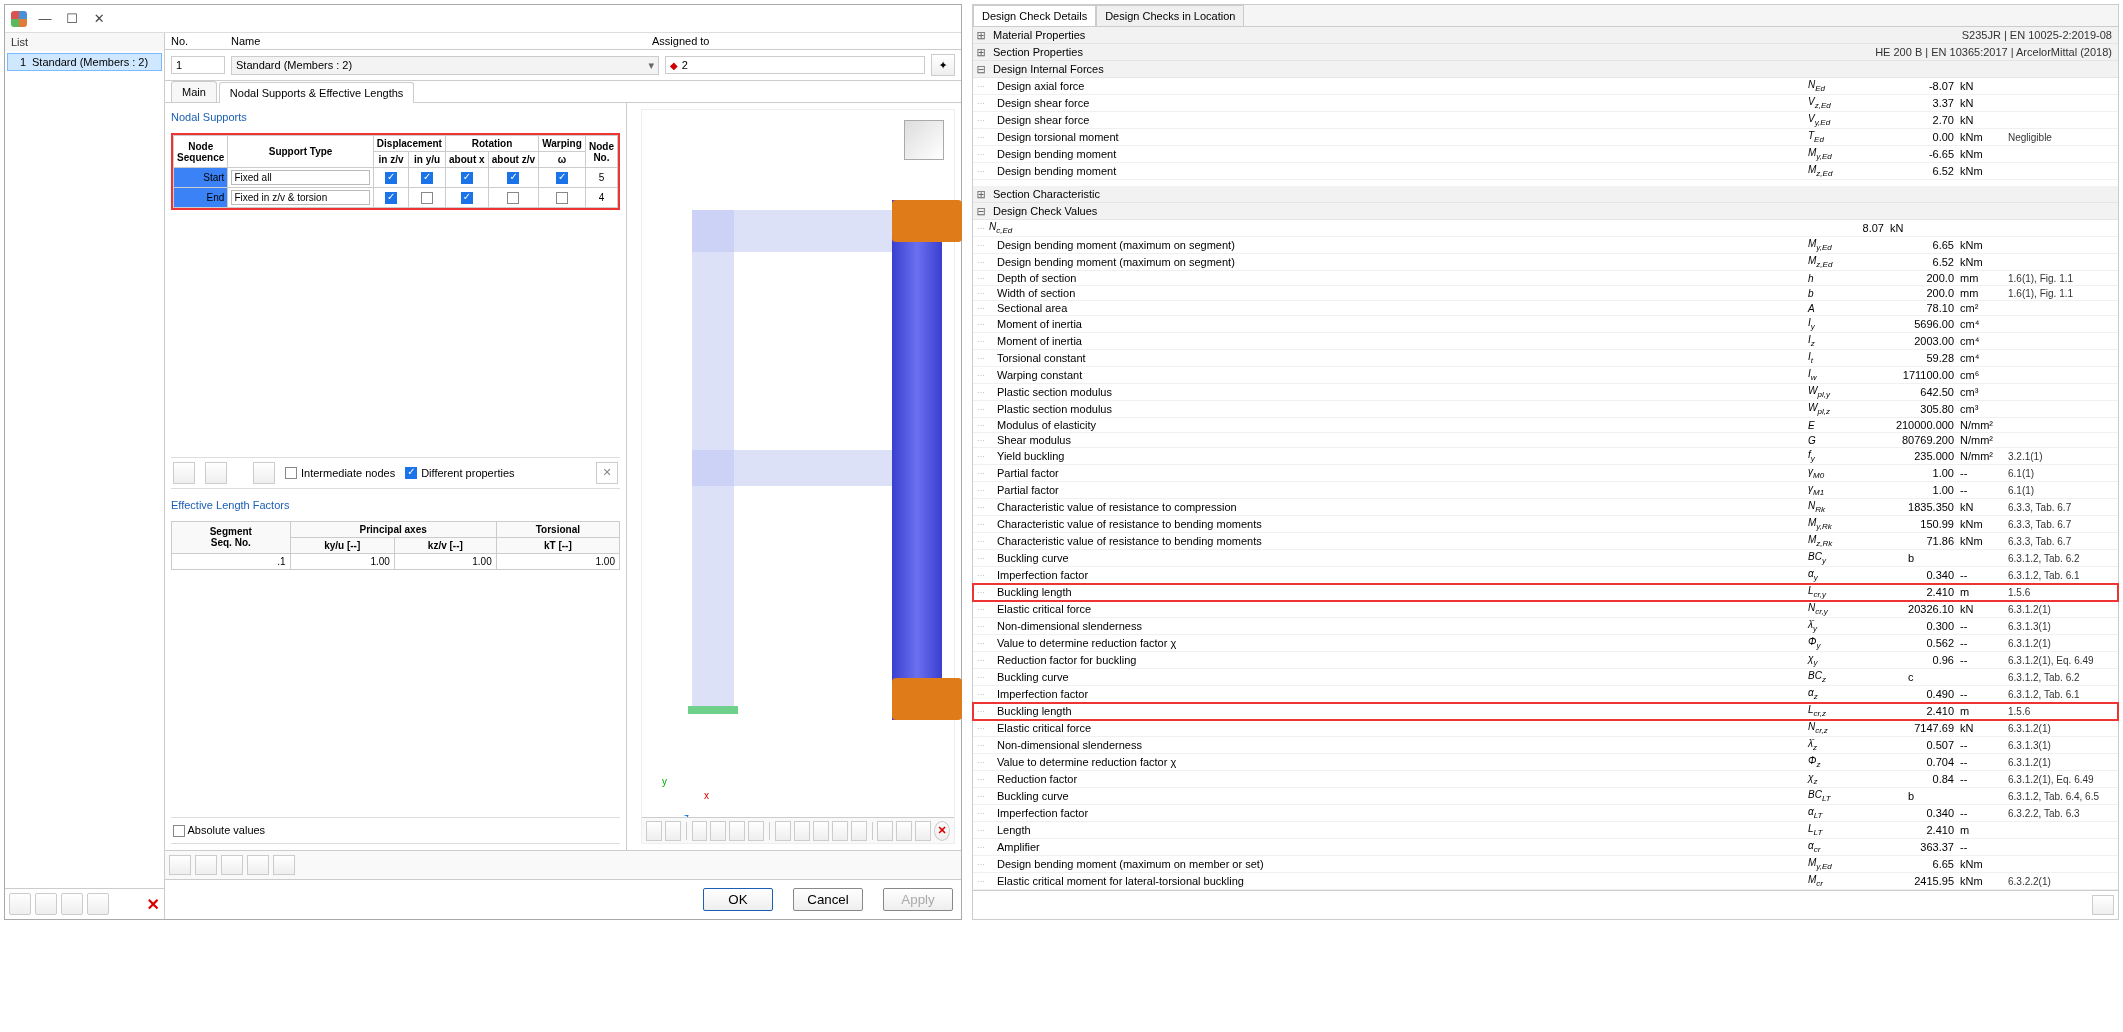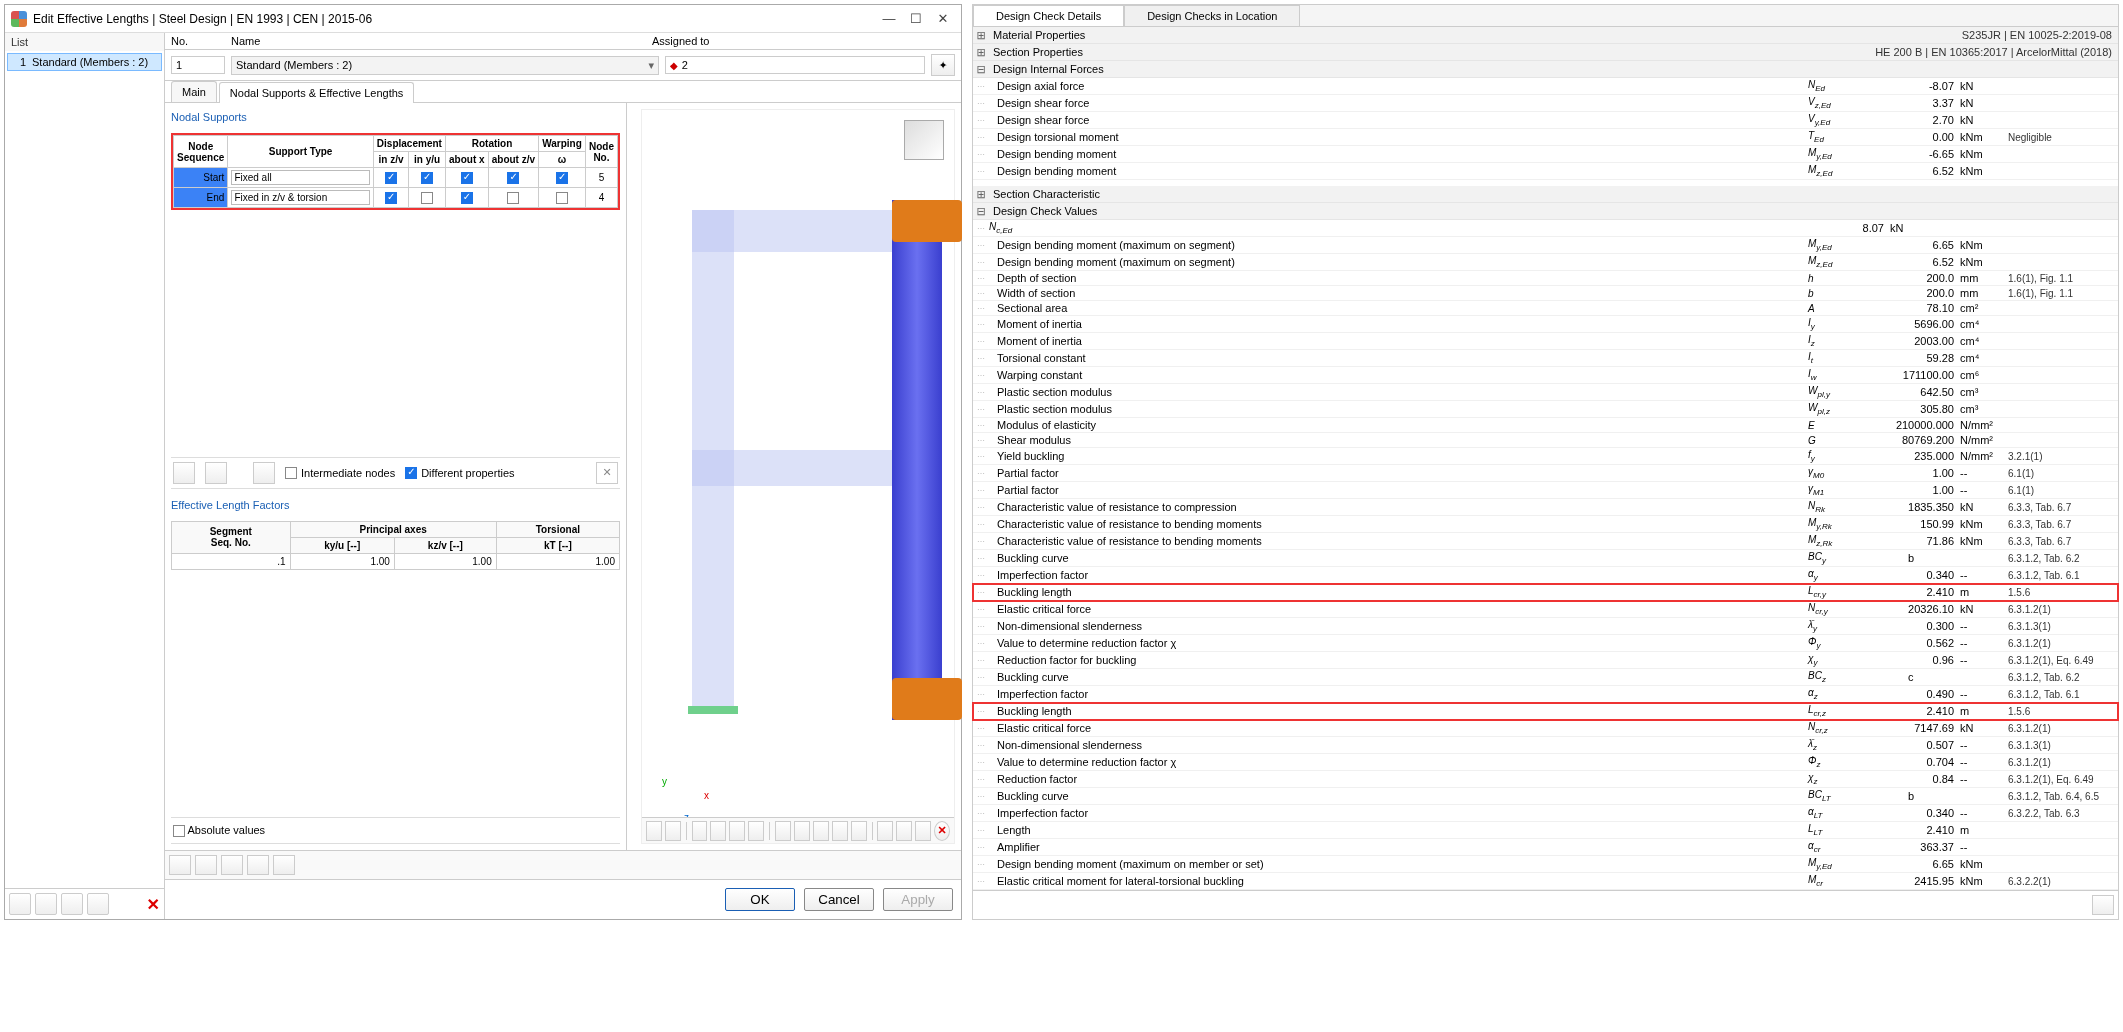--- a/index.html
+++ b/index.html
@@ -80,32 +80,32 @@
 .lcs{position:absolute;bottom:20px;left:20px;width:60px;height:60px;}
 .lcs .ax{position:absolute;left:20px;bottom:20px;font-size:10px;}
 .lcs .xr{color:#d00;left:42px;bottom:22px;}
 .lcs .yg{color:#0a0;left:0;bottom:36px;}
 .lcs .zb{color:#06c;left:22px;bottom:0;}
 .vp-toolbar{position:absolute;bottom:0;left:0;right:0;height:26px;border-top:1px solid #ccc;display:flex;align-items:center;gap:3px;padding:0 4px;background:#f9f9f9;}
 .vp-toolbar .tb{width:22px;height:20px;border:1px solid #ccc;background:linear-gradient(#fff,#eee);}
 .vp-toolbar .sep{width:1px;height:18px;background:#ccc;margin:0 2px;}
 .vp-toolbar .cancel-circ{border-radius:50%;color:#d00;font-weight:bold;display:flex;align-items:center;justify-content:center;margin-left:auto;}
 
-.footer-btns{display:flex;gap:9px;justify-content:flex-end;padding:8px;border-top:1px solid #ccc;}
+.footer-btns{display:flex;gap:20px;justify-content:flex-end;padding:8px;border-top:1px solid #ccc;}
 .footer-btns button{width:70px;padding:3px 0;border:1px solid #888;background:linear-gradient(#fff,#eee);border-radius:2px;}
 .footer-btns button:disabled{color:#aaa;}
 .footer-btns button.ok{border-color:#1a5fb4;}
 
 .status-strip{display:flex;gap:4px;padding:4px;border-top:1px solid #ccc;background:#f9f9f9;}
 .status-strip .tb{width:22px;height:20px;border:1px solid #ccc;background:linear-gradient(#fff,#eee);}
 
 
 .props { flex:1; min-width:560px; border:1px solid #ccc;}
 .props-tabs{display:flex;border-bottom:1px solid #ccc;background:#f5f5f5;}
-.props-tabs .ptab{padding:4px 22px;border:1px solid #ccc;border-bottom:none;background:#fff;font-size:11px;}
+.props-tabs .ptab{padding:4px 8px;border:1px solid #ccc;border-bottom:none;background:#fff;font-size:11px;}
 .props-tabs .ptab:not(.active){background:#f0f0f0;}
 .props-body{font-size:11px;}
 .catrow{display:flex;align-items:center;border-bottom:1px solid #e5e5e5;background:#f2f2f2;}
 .catrow .toggle{width:16px;text-align:center;color:#666;cursor:pointer;}
 .catrow .catname{flex:1;padding:2px 4px;font-weight:400;}
 .catrow .catval{padding:2px 6px;color:#333;}
 .prow{display:grid;grid-template-columns:16px 1fr 80px 70px 50px 110px;align-items:center;border-bottom:1px solid #f0f0f0;padding:1px 0;}
 .prow.hl{outline:2px solid #e33;outline-offset:-1px;background:#fff;}
 .prow .dots{color:#bbb;text-align:center;font-size:8px;}
 .prow .pname{padding-left:8px;}
@@ -118,21 +118,20 @@
 .props-footer .tb{width:22px;height:20px;border:1px solid #ccc;background:linear-gradient(#fff,#eee);}
 </style>
 </head>
 <body>
 
 <div class="workspace">
 
   <div class="dialog">
     <div class="titlebar">
       <span class="icon-box"></span>
-      <span class="title">Edit Effective Lengths | Steel Design | EN 1993 | CEN | 2015-06</span>
       <span class="winbtns">
         <span>—</span>
         <span>☐</span>
         <span>✕</span>
       </span>
     </div>
 
     <div class="dialog-body">
 
       <div class="list-panel">

